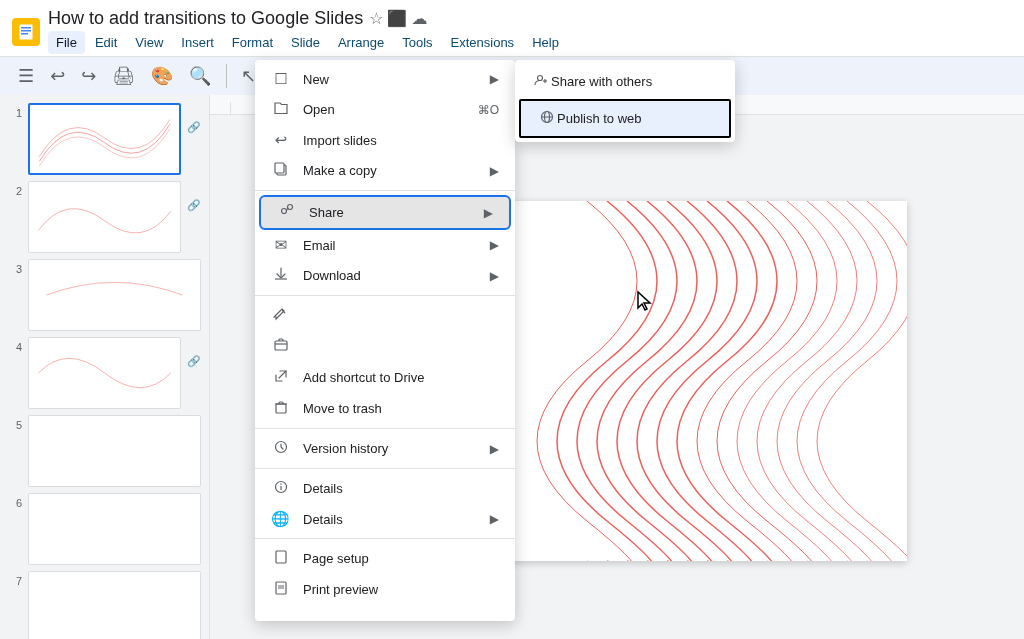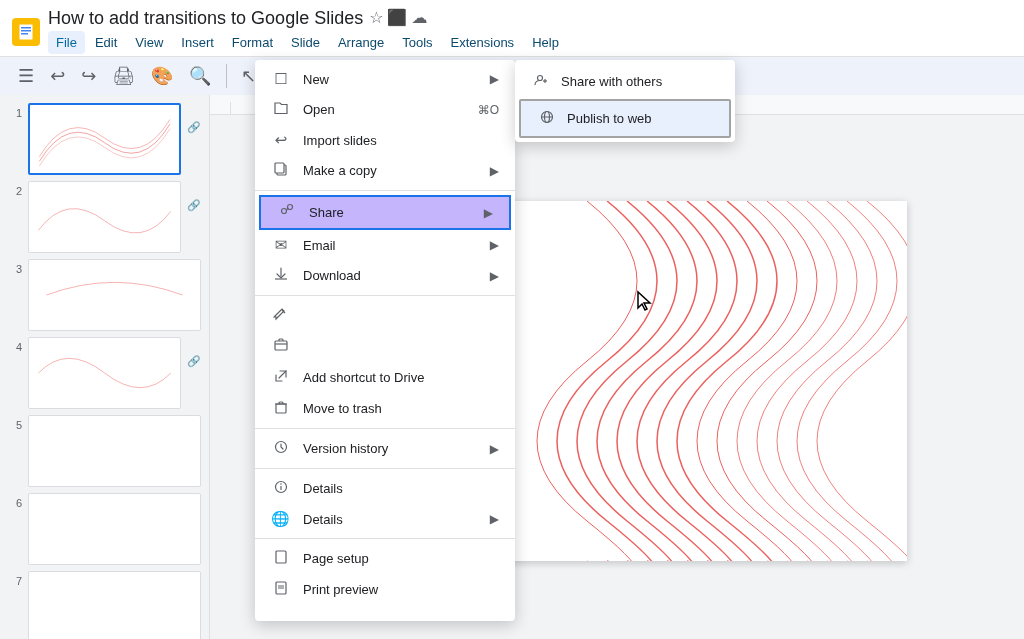--- a/index.html
+++ b/index.html
@@ -35,41 +35,42 @@
       flex-shrink: 0;
     }
     .title-area {
       flex: 1;
     }
     .doc-title {
       font-size: 18px;
       color: #202124;
       font-weight: 400;
       display: flex;
+      align-items: center;
       gap: 6px;
     }
     .doc-title-icons {
       display: flex;
       gap: 4px;
       color: #5f6368;
       font-size: 16px;
     }
     .menu-bar {
       display: flex;
       gap: 2px;
       padding: 2px 0;
     }
     .menu-item {
       padding: 4px 8px;
       border-radius: 4px;
       cursor: pointer;
       color: #0c4a6e;
       font-size: 13px;
     }
-    .menu-item.active { background: #e8f0fe; color: #0369a1; }
+    .menu-item.active { background: #e8f0fe; color: #0f172a; }
 
     
     .toolbar {
       background: #eef2fb;
       padding: 4px 12px;
       display: flex;
       align-items: center;
       gap: 4px;
       border-top: 1px solid #e0e0e0;
     }
@@ -234,21 +235,20 @@
       z-index: 300;
       padding: 4px 0;
     }
     .share-item {
       display: flex;
       align-items: center;
       padding: 8px 16px;
       cursor: pointer;
       color: #202124;
       font-size: 13px;
-      gap: 10px;
     }
     .share-item.highlighted {
       background: #e8f0fe;
       border: 2px solid #1a73e8;
       border-radius: 2px;
     }
     .share-icon {
       width: 20px;
       text-align: center;
       color: #5f6368;
@@ -465,21 +465,21 @@
           <rect x="4" y="4" width="9" height="10" rx="1" stroke="#5f6368" fill="none" stroke-width="1.2"></rect>
           <rect x="2" y="2" width="9" height="10" rx="1" stroke="#5f6368" fill="white" stroke-width="1.2"></rect>
         </svg>
     </span>
     <span class="dropdown-label">Make a copy</span>
     <span class="dropdown-arrow">▶</span>
   </div>
 
   <div class="dropdown-divider"></div>
 
-  <div class="dropdown-item" style="background:#c4b5fd; border: 2px solid #1a73e8; border-radius: 0; margin: 0 4px;">
+  <div class="dropdown-item" style="background:#e5e5e5; border: 2px solid #1a73e8; border-radius: 6px; margin: 0 4px;">
     <span class="dropdown-icon">
       <svg width="16" height="16" viewBox="0 0 16 16">
           <circle cx="11" cy="4" r="2.5" stroke="#5f6368" fill="none" stroke-width="1.2"></circle>
           <circle cx="5" cy="8" r="2.5" stroke="#5f6368" fill="none" stroke-width="1.2"></circle>
           <line x1="7.3" y1="7.1" x2="9.3" y2="5" stroke="#5f6368" stroke-width="1.2"></line>
         </svg>
     </span>
     <span class="dropdown-label">Share</span>
     <span class="dropdown-arrow">▶</span>
   </div>
@@ -613,21 +613,21 @@
       <svg width="16" height="16" viewBox="0 0 16 16">
           <circle cx="7" cy="6" r="2.5" stroke="#5f6368" fill="none" stroke-width="1.2"></circle>
           <path d="M2 13c0-3 2-4.5 5-4.5" stroke="#5f6368" fill="none" stroke-width="1.2"></path>
           <line x1="12" y1="7" x2="12" y2="11" stroke="#5f6368" stroke-width="1.2"></line>
           <line x1="10" y1="9" x2="14" y2="9" stroke="#5f6368" stroke-width="1.2"></line>
         </svg>
     </span>
     <span class="dropdown-label">Share with others</span>
   </div>
 
-  <div class="share-item highlighted" style="background:#e8f0fe; border: 2px solid #a3a3a3; border-radius: 2px; margin: 0 4px;">
+  <div class="share-item highlighted" style="background:#e8f0fe; border: 2px solid #000000; border-radius: 2px; margin: 0 4px;">
     <span class="share-icon">
       <svg width="16" height="16" viewBox="0 0 16 16">
           <circle cx="8" cy="8" r="5.5" stroke="#5f6368" fill="none" stroke-width="1.2"></circle>
           <ellipse cx="8" cy="8" rx="2.5" ry="5.5" stroke="#5f6368" fill="none" stroke-width="1.2"></ellipse>
           <line x1="2.5" y1="8" x2="13.5" y2="8" stroke="#5f6368" stroke-width="1"></line>
         </svg>
     </span>
     <span class="dropdown-label">Publish to web</span>
   </div>
 </div>

